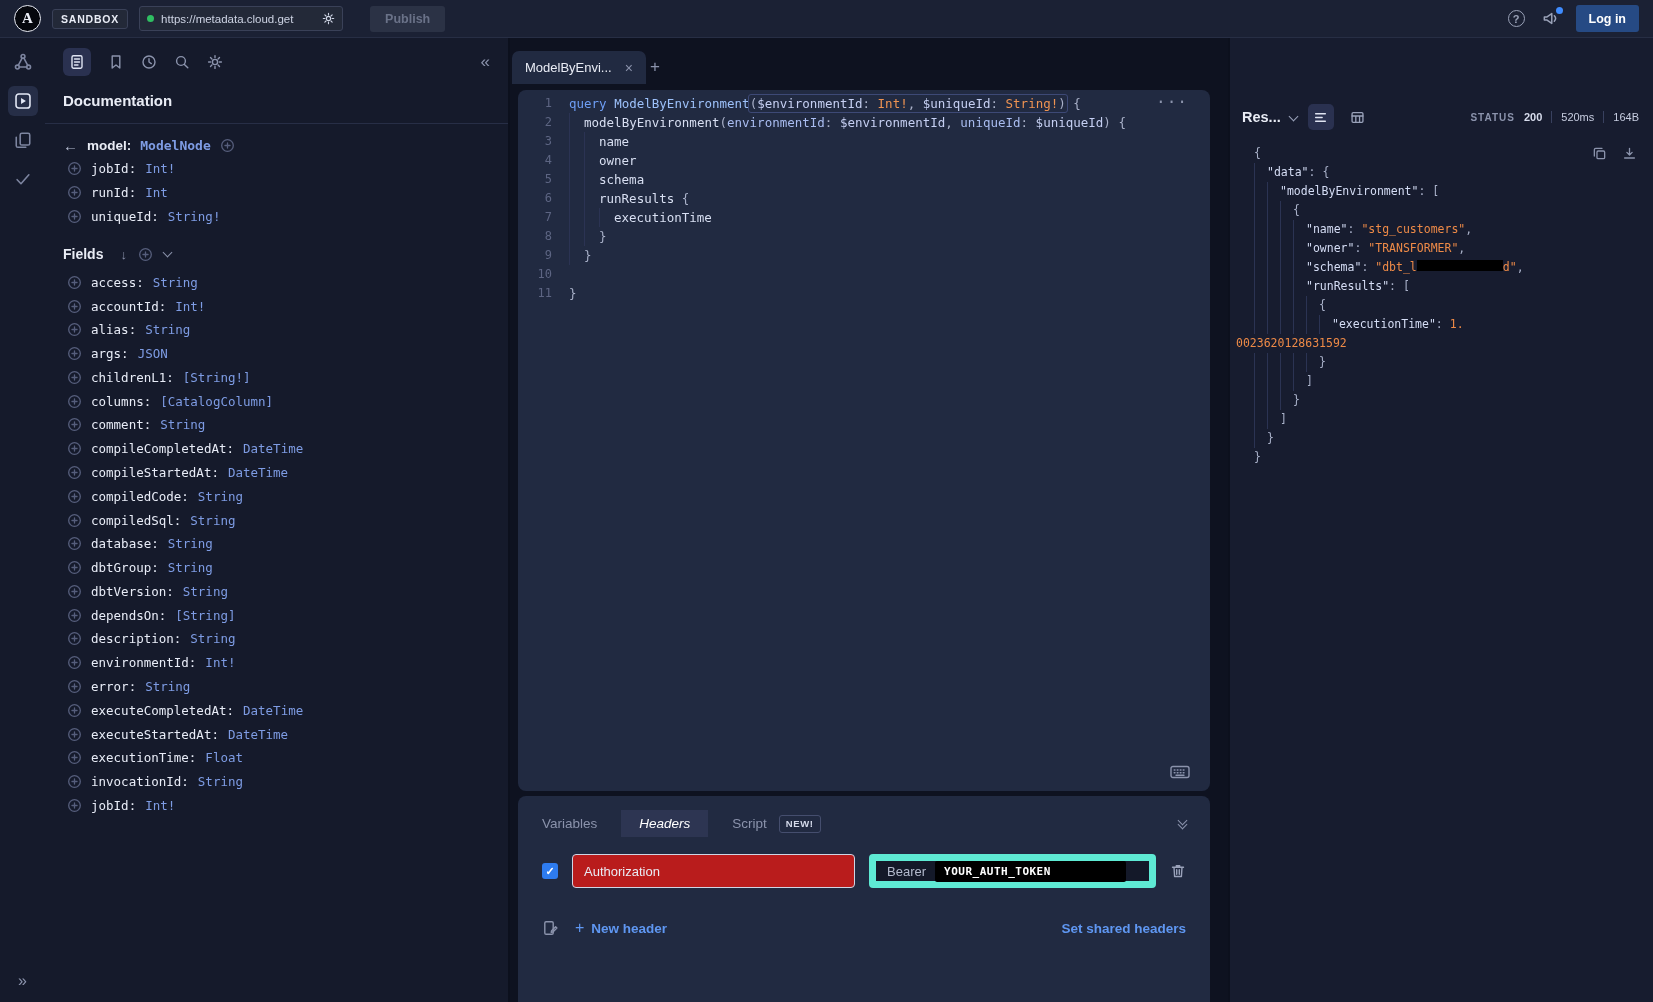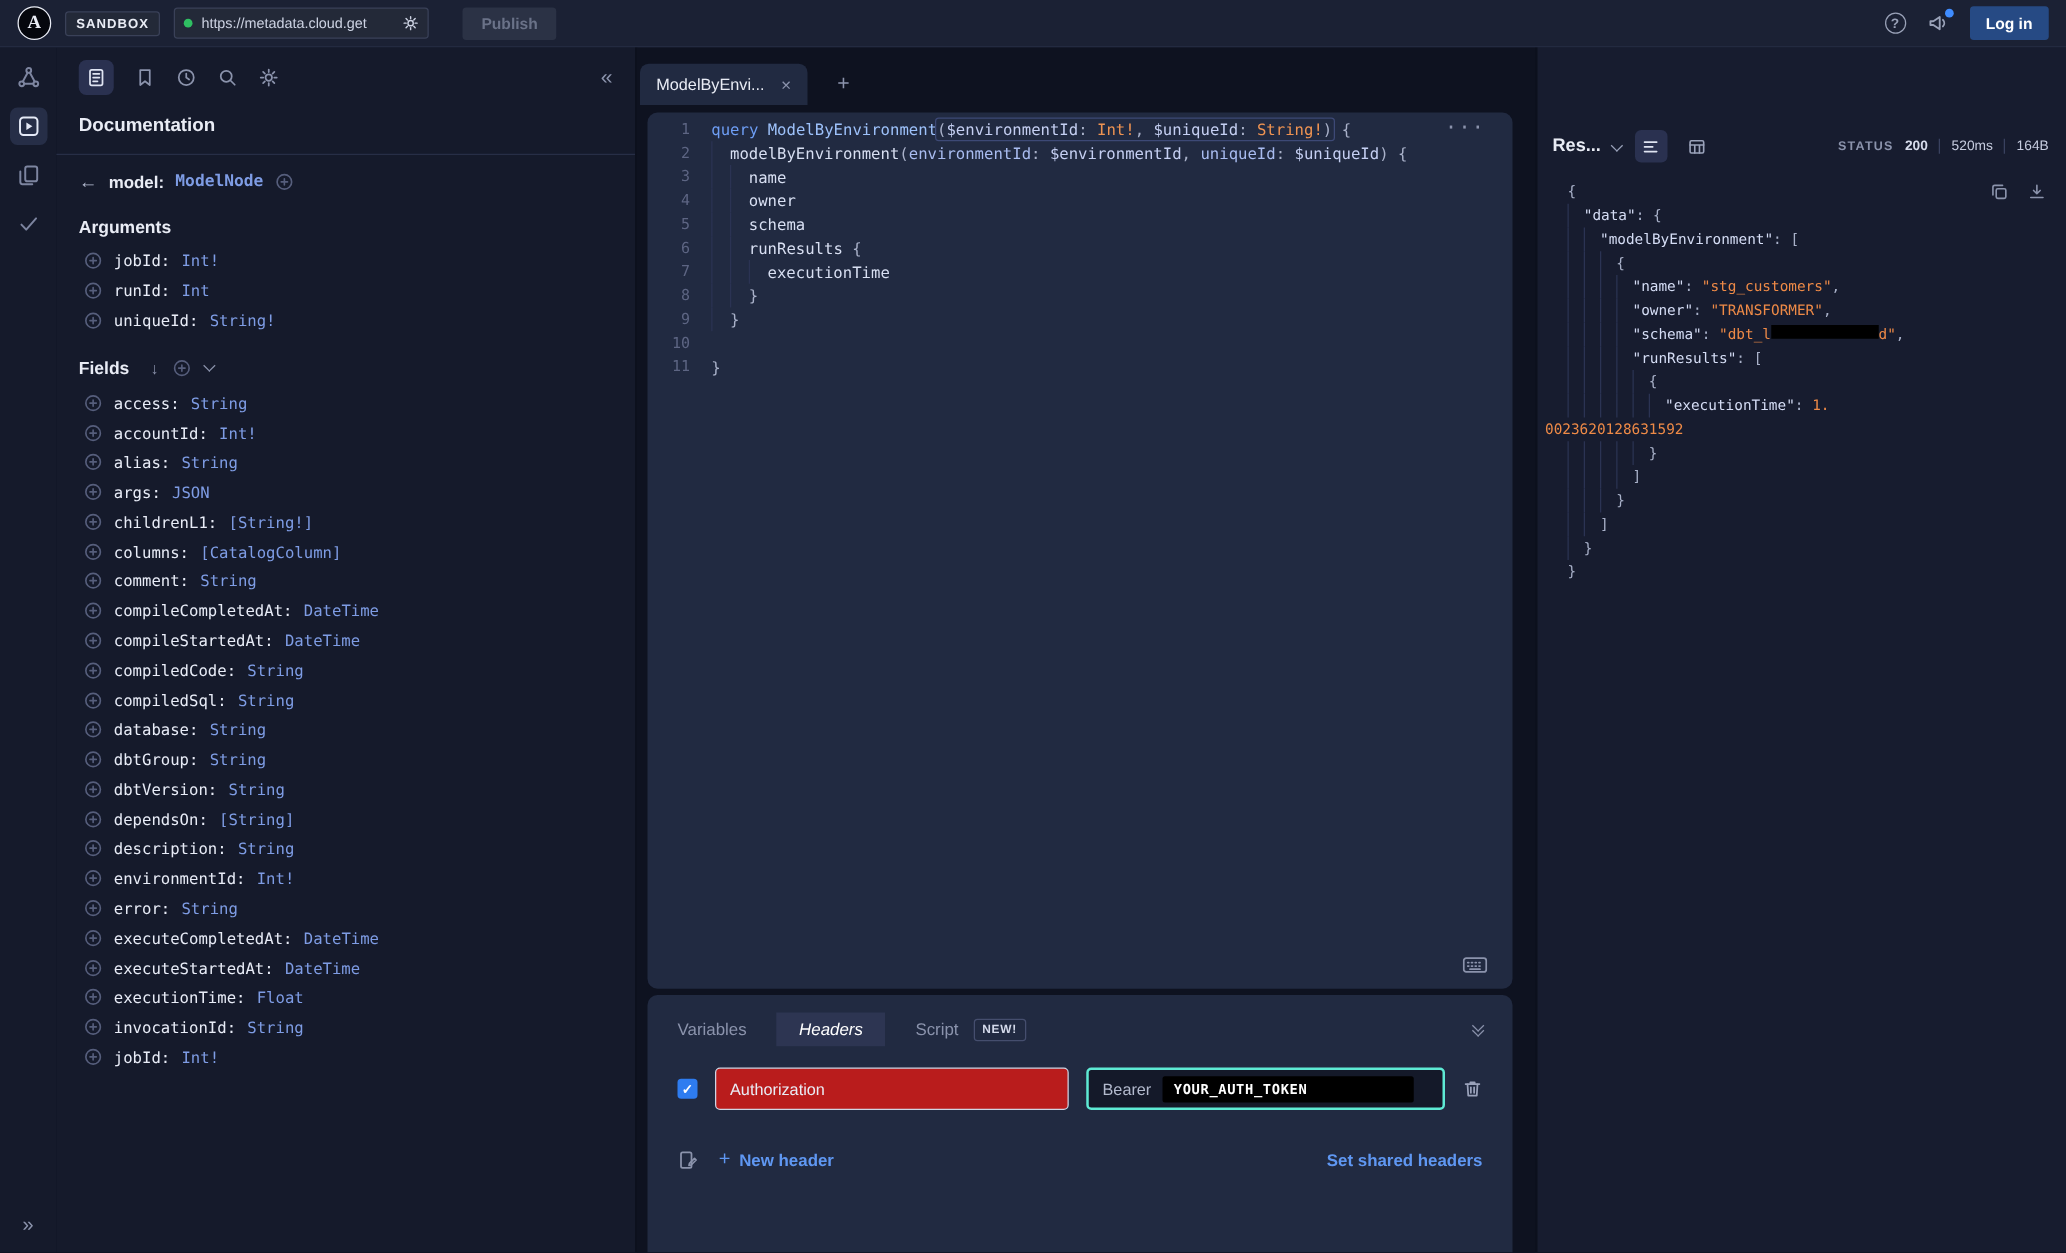--- a/index.html
+++ b/index.html
@@ -61,21 +61,21 @@
   .h-icons { color:#8b93ac; display:flex; gap:11px; align-items:center; font-size:13px; font-weight:normal; }
   .doc-list { padding:1px 0; }
   .doc-item { display:flex; align-items:center; gap:9px; padding:4.4px 18px 4.4px 22px;
     font-family:"DejaVu Sans Mono", monospace; font-size:12.5px; }
   .plus-ic { color:#565e7c; display:flex; flex-shrink:0; }
   .f-name { color:#e8ecf7; }
   .f-type { color:#7e9ce4; }
 
   
   .center { flex:1; display:flex; flex-direction:column; background:#0e1220; min-width:0; }
-  .tabbar { height:46px; display:flex; align-items:flex-end; padding-left:2px; gap:24px; flex-shrink:0; }
+  .tabbar { height:46px; display:flex; align-items:flex-end; padding-left:2px; gap:4px; flex-shrink:0; }
   .tab { height:33px; background:#212a41; border-radius:7px 7px 0 0; display:flex; align-items:center;
     gap:13px; padding:0 13px; font-size:13px; }
   .tab-close { color:#8b93ac; font-size:14px; }
   .new-tab { color:#8b93ac; font-size:17px; padding-bottom:7px; }
   .op-card { margin:6px 18px 0 8px; background:#212a41; border-radius:8px; flex:1; min-height:0;
     display:flex; flex-direction:column; }
   .op-header { display:flex; align-items:center; height:50px; padding:0 20px; gap:15px; flex-shrink:0; }
   .op-title { font-size:14.5px; font-weight:bold; flex:1; }
   .op-ic { color:#9aa2ba; width:17px; height:17px; }
   .save-wrap { display:flex; align-items:center; gap:5px; color:#9aa2ba; }
@@ -113,21 +113,21 @@
   .new-badge { border:1px solid #454e6e; border-radius:3px; padding:2.5px 6px; font-size:9.5px; font-weight:bold;
     letter-spacing:.6px; color:#d4daea; margin-left:-12px; }
   .collapse-btns { margin-left:auto; color:#8b93ac; display:flex; flex-direction:column; gap:0px; align-items:center; }
   .cdown { display:inline-block; width:7px; height:7px; border-right:1.6px solid currentColor;
     border-bottom:1.6px solid currentColor; transform:rotate(45deg); margin-top:-3px; }
   .header-row { display:flex; align-items:center; gap:14px; margin-top:17px; }
   .checkbox { width:16px; height:16px; background:#2e7cf0; border-radius:3px; color:#fff; font-size:11px;
     display:flex; align-items:center; justify-content:center; font-weight:bold; flex-shrink:0; }
   .key-input { width:283px; height:34px; background:#b91c1c; border:1px solid #cfd5e4; border-radius:4px;
     color:#e9ecf5; font-size:13px; padding:0 11px; font-family:inherit; outline:none; }
-  .value-box { width:287px; height:34px; background:#141929; border:2px solid #5eead4; border-radius:4px;
+  .value-box { width:287px; height:34px; background:#141929; border:7px solid #5eead4; border-radius:4px;
     display:flex; align-items:center; padding:0 11px; gap:9px; }
   .bearer { color:#b3bacd; font-size:13px; flex-shrink:0; }
   .secret { background:#000; color:#fff; font-family:"DejaVu Sans Mono", monospace; font-size:11px;
     font-weight:bold; letter-spacing:.5px; padding:4px 9px; flex:1; margin-right:12px; border-radius:2px;
     white-space:nowrap; overflow:hidden; }
   .trash { color:#9aa2ba; }
   .footer-row { display:flex; align-items:center; gap:17px; margin-top:31px; }
   .bulk-ic { color:#8b93ac; }
   .new-header { color:#5f97f2; font-size:13.5px; font-weight:bold; display:flex; align-items:center; gap:7px; }
   .plus-sign { font-size:16px; font-weight:normal; }
@@ -250,23 +250,20 @@
       <span class="back-arrow">←</span>
       <span class="bc-field">model:</span>
       <span class="bc-type">ModelNode</span>
       <span class="plus-ic">
         <svg class="ic" width="15" height="15" viewBox="0 0 16 16" stroke-width="1.2">
             <circle cx="8" cy="8" r="6.2"></circle>
             <path d="M8 5.3v5.4M5.3 8h5.4"></path>
           </svg>
       </span>
     </div>
-    <div class="section-h">
-      <span>Arguments</span>
-    </div>
     <div class="doc-list">
         <div class="doc-item">
           <span class="plus-ic">
             <svg class="ic" viewBox="0 0 16 16" width="15" height="15" stroke-width="1.2">
               <circle cx="8" cy="8" r="6.2"></circle>
               <path d="M8 5.3v5.4M5.3 8h5.4"></path>
             </svg>
           </span>
           <span class="f-name">jobId:</span>
           <span class="f-type">Int!</span>

